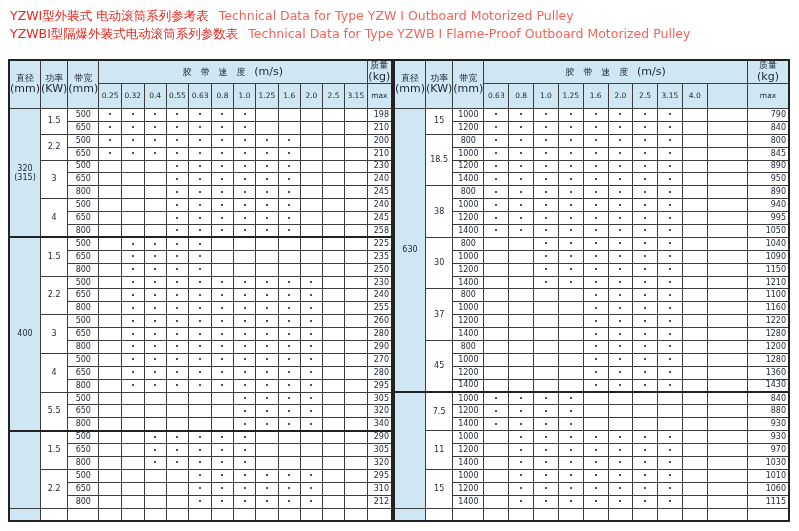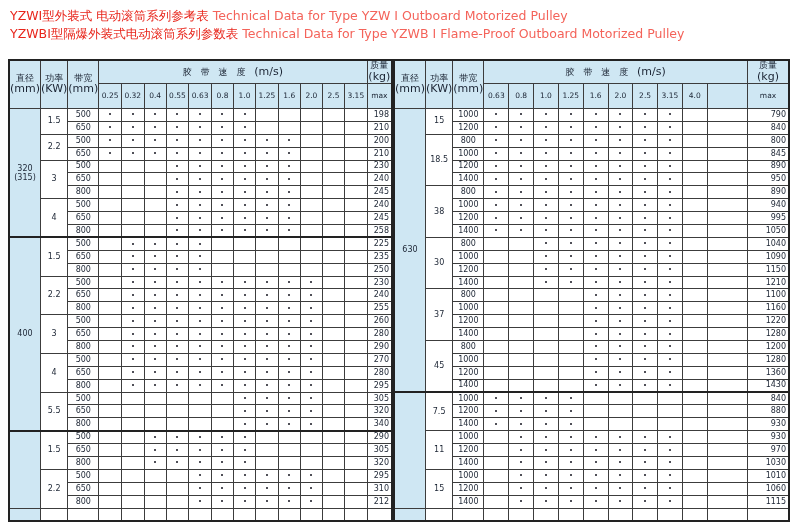--- a/index.html
+++ b/index.html
@@ -3,21 +3,21 @@
 <meta charset="utf-8">
 <style>
   *{box-sizing:border-box;margin:0;padding:0}
   html,body{width:799px;height:531px}
   body{background:#fff;font-family:"DejaVu Sans","Liberation Sans",sans-serif;position:relative;overflow:hidden;
        --tzh:#e8251b;--ten:#f4635a;--hbg:#cfe7f3;--bd:#3c3c3c;--txt:#1b2433}
   .title{position:absolute;left:10px;white-space:nowrap;font-size:12.5px;line-height:1.2}
   #t1{top:8px}
   #t2{top:26px}
   .zh{color:var(--tzh);font-weight:normal}
-  .en{color:var(--ten);margin-left:4px}
+  .en{color:var(--ten);margin-left:10px}
   .twrap{position:absolute;top:59px;height:472px;overflow:hidden}
   #w0{left:8px;width:385px}
   #w1{left:393px;width:397px}
   table{border-collapse:collapse;table-layout:fixed;border:2px solid #222}
   th,td{border:1px solid var(--bd);overflow:hidden;white-space:nowrap;text-align:center;
         color:var(--txt);font-weight:normal;padding:0}
   th{background:var(--hbg);font-size:9px;line-height:1.1}
   th .u{font-size:11px}
   tr.hr1 th{height:21px}
   tr.hr2 th{height:25px;font-size:7.5px}

